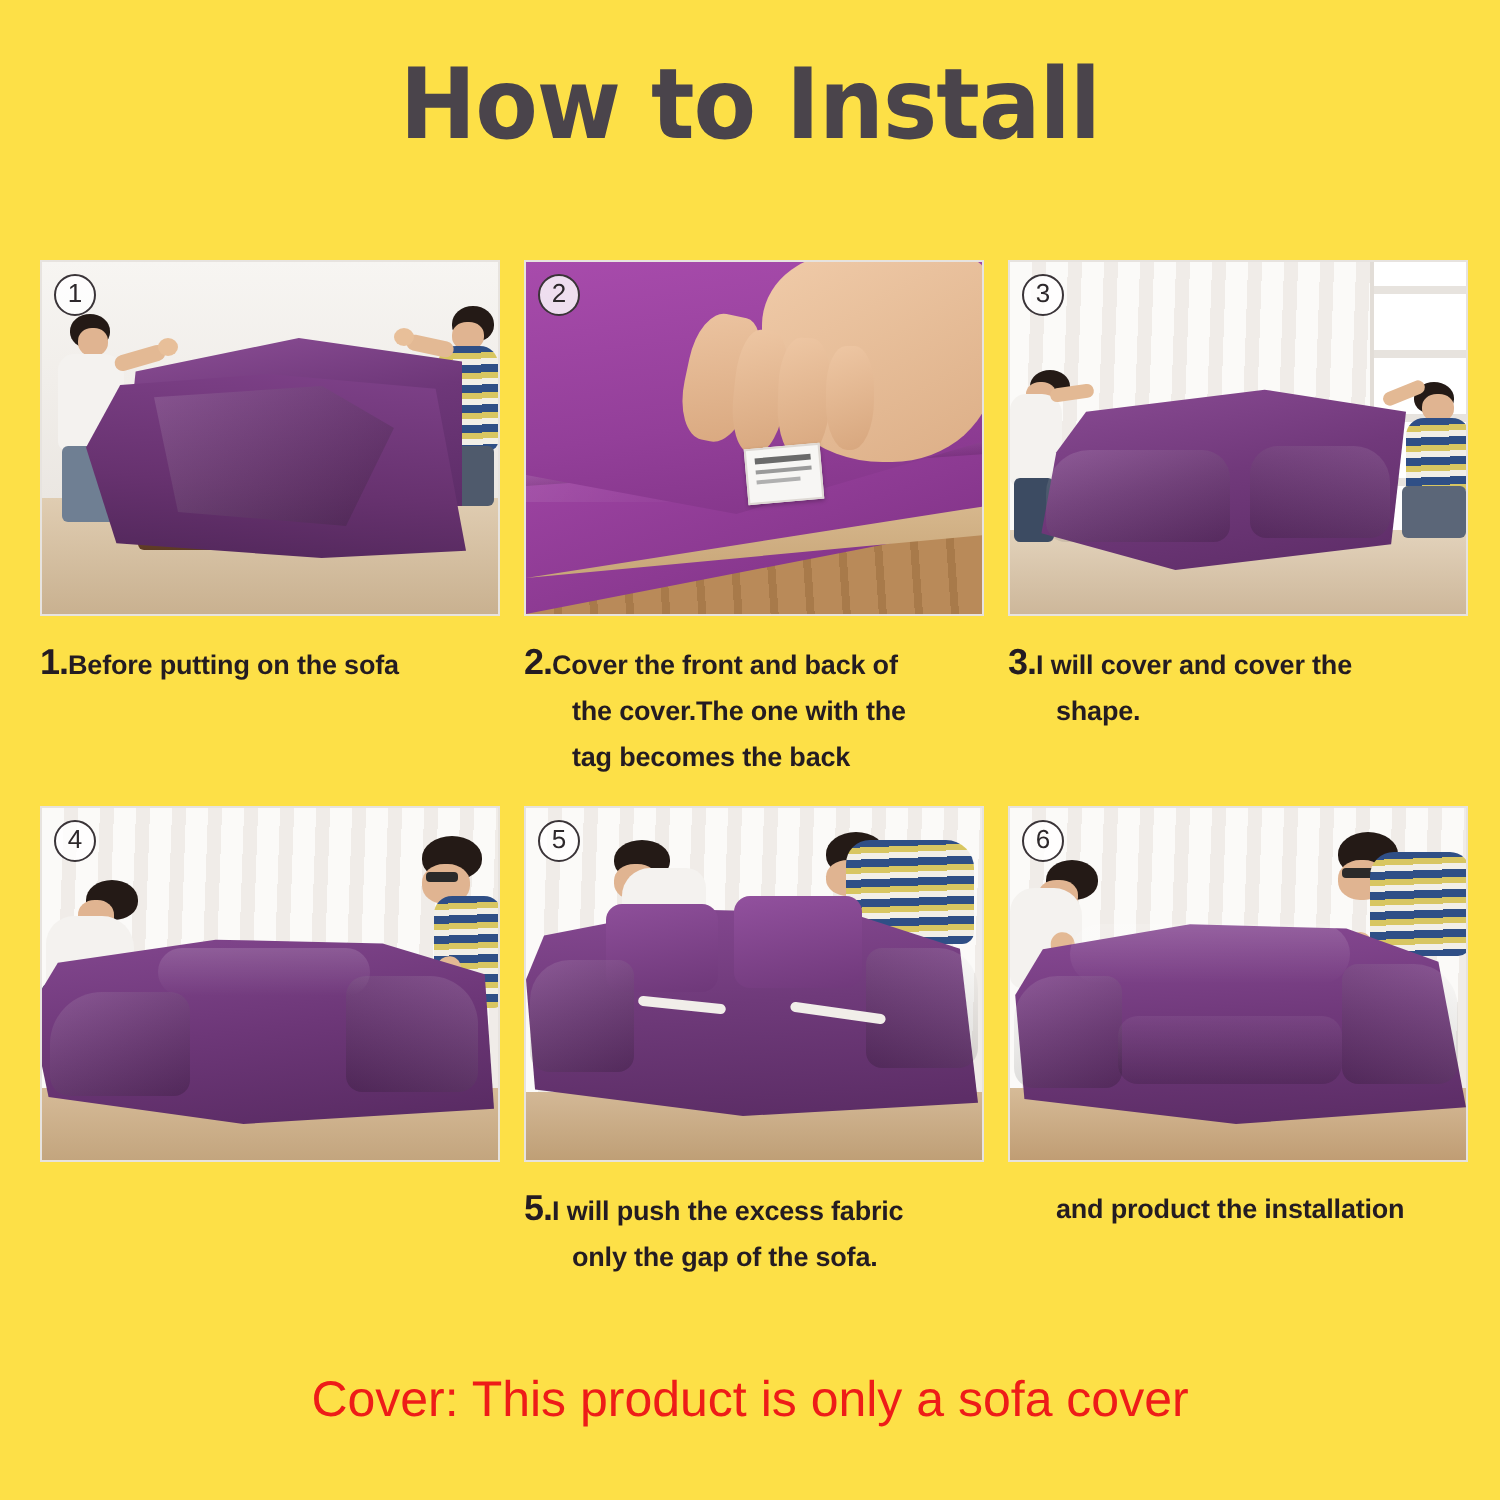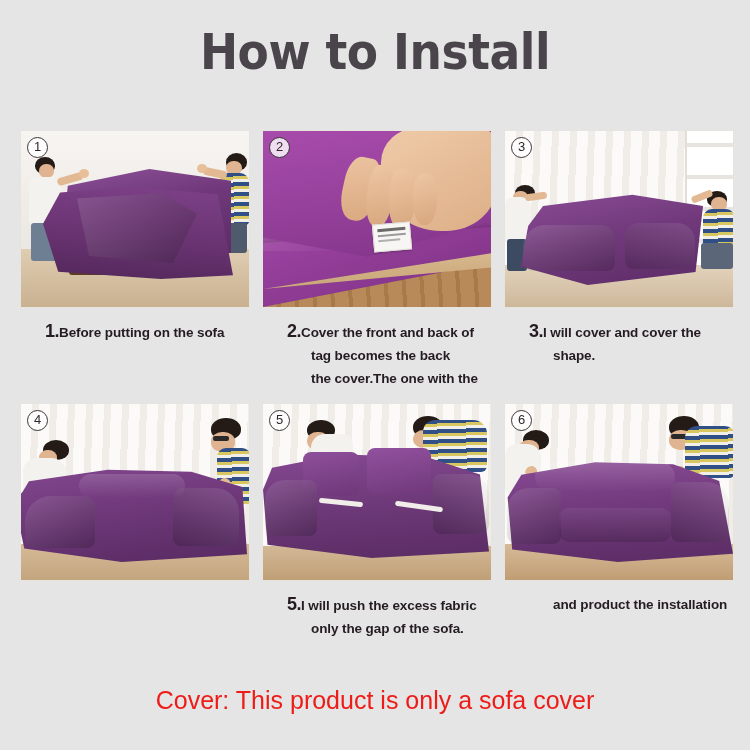--- a/index.html
+++ b/index.html
@@ -3,21 +3,21 @@
 <meta charset="utf-8">
 <title>How to Install</title>
 <style>
   * { box-sizing: border-box; margin: 0; padding: 0; }
   html, body {
     width: 750px; height: 750px;
     background: #ffffff;
     font-family: "Liberation Sans", sans-serif;
     overflow: hidden;
   }
-  .page { position: relative; width: 750px; height: 750px; background: #e5e5e5; padding-left: 45px; }
+  .page { position: relative; width: 750px; height: 750px; background: #fde047; padding-left: 45px; }
 
   
   .title {
     position: absolute; top: 24px; left: 0; width: 750px;
     text-align: center;
     font-family: "DejaVu Sans", sans-serif;
     font-weight: bold;
     font-size: 49px;
     letter-spacing: -0.5px;
     color: #4a444b;
@@ -63,21 +63,21 @@
     color: #241c22;
     line-height: 23px;
     letter-spacing: -0.1px;
   }
   .caption .num {
     font-size: 18px;
     font-weight: bold;
     letter-spacing: -0.5px;
   }
   .caption .body { }
-  .cap-lines { text-indent: 0; margin-left: 25px; }
+  .cap-lines { text-indent: 0; }
   .cap-line { display: block; padding-left: 24px; }
   .cap-line.first { padding-left: 0; }
 
   
   .note {
     position: absolute; top: 686px; left: 0; width: 750px;
     text-align: center;
     font-family: "Liberation Sans", sans-serif;
     font-size: 25px;
     color: #ee1c18;
@@ -203,22 +203,22 @@
             <div class="layer" style="left:4px;top:10px;width:28px;height:2px;background:#9a9a9a;"></div>
             <div class="layer" style="left:4px;top:15px;width:22px;height:2px;background:#b0b0b0;"></div>
           </div>
           <div class="badge">2</div>
         </div>
         <div class="caption">
           <div class="cap-lines">
             <span class="cap-line first">
               <span class="num">2.</span><span class="body">Cover the front and back of</span>
             </span>
+            <span class="cap-line">the cover.The one with the</span>
             <span class="cap-line">tag becomes the back</span>
-            <span class="cap-line">the cover.The one with the</span>
           </div>
         </div>
       </div>
 
       <div class="cell">
         <div class="photo">
           <div class="layer bg-curtain2" style="inset:0;"></div>
           <div class="layer" style="right:0;top:0;width:48px;height:140px;background:repeating-linear-gradient(0deg,#ffffff 0px,#ffffff 28px,#e7e3de 28px,#e7e3de 32px);border-left:2px solid #e2ddd7;"></div>
           <div class="layer floor-light" style="height:42px;"></div>
 

